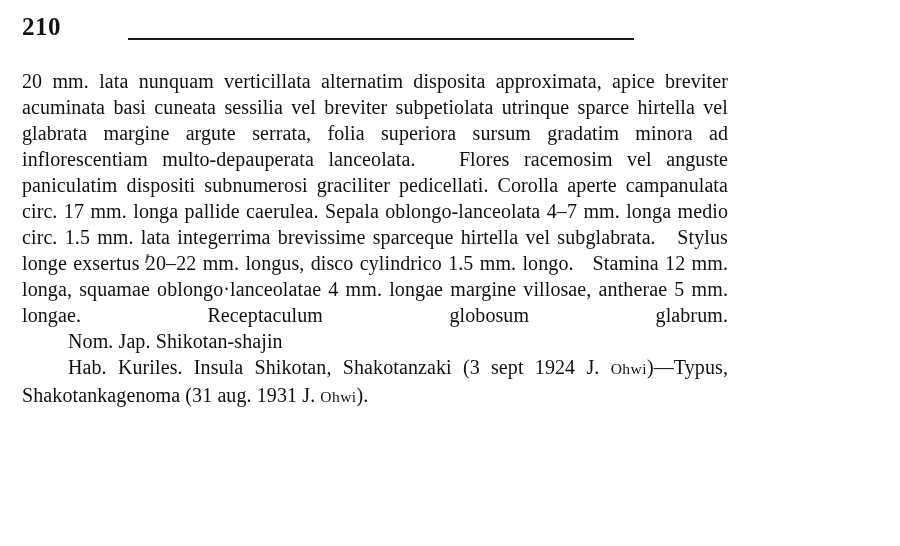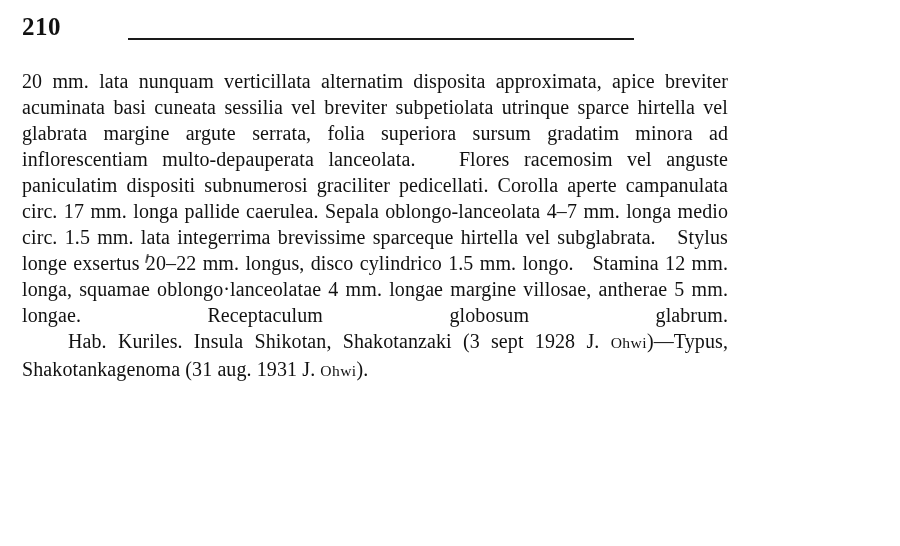--- a/index.html
+++ b/index.html
@@ -95,20 +95,21 @@
 
   <div class="header">
     <div class="folio">210</div>
     <div class="rule"></div>
   </div>
 
   <div class="body-text">
 
     <p class="para justified-block"><span>20 mm. lata nunquam verticillata alternatim disposita approximata, apice breviter acuminata basi cuneata sessilia vel breviter subpetiolata utrinque sparce hirtella vel glabrata margine argute serrata, folia superiora sursum gradatim minora ad inflorescentiam multo-depauperata lanceolata.</span>&nbsp;&nbsp;&nbsp;<span>Flores racemosim vel anguste paniculatim dispositi subnumerosi graciliter pedicellati. Corolla aperte campanulata circ. 17 mm. longa pallide caerulea. Sepala oblongo-lanceolata 4–7 mm. longa medio circ. 1.5 mm. lata integerrima brevissime sparceque hirtella vel subglabrata.</span>&nbsp;&nbsp;&nbsp;<span>Stylus longe exsertus 20–22 mm. longus, disco cylindrico 1.5 mm. longo.</span>&nbsp;&nbsp;&nbsp;<span>Stamina 12 mm. longa, squamae oblongo·lanceolatae 4 mm. longae margine villosae, antherae 5 mm. longae. Receptaculum globosum glabrum.</span></p>
 
+    <p class="para indent last-line-left">Nom. Jap. Shikotan-shajin</p>
 
-    <p class="para indent last-line-left"><span>Hab. Kuriles. Insula Shikotan, Shakotanzaki (3 sept 1928 J. </span><span class="smallcap">Ohwi</span><span>)—</span><span>Typus, Shakotankagenoma (31 aug. 1931 J. </span><span class="smallcap">Ohwi</span><span>).</span></p>
+    <p class="para indent last-line-left"><span>Hab. Kuriles. Insula Shikotan, Shakotanzaki (3 sept 1924 J. </span><span class="smallcap">Ohwi</span><span>)—</span><span>Typus, Shakotankagenoma (31 aug. 1931 J. </span><span class="smallcap">Ohwi</span><span>).</span></p>
 
   </div>
 
   <div class="stray-mark"></div>
 
 </div>
 
 </body></html>

